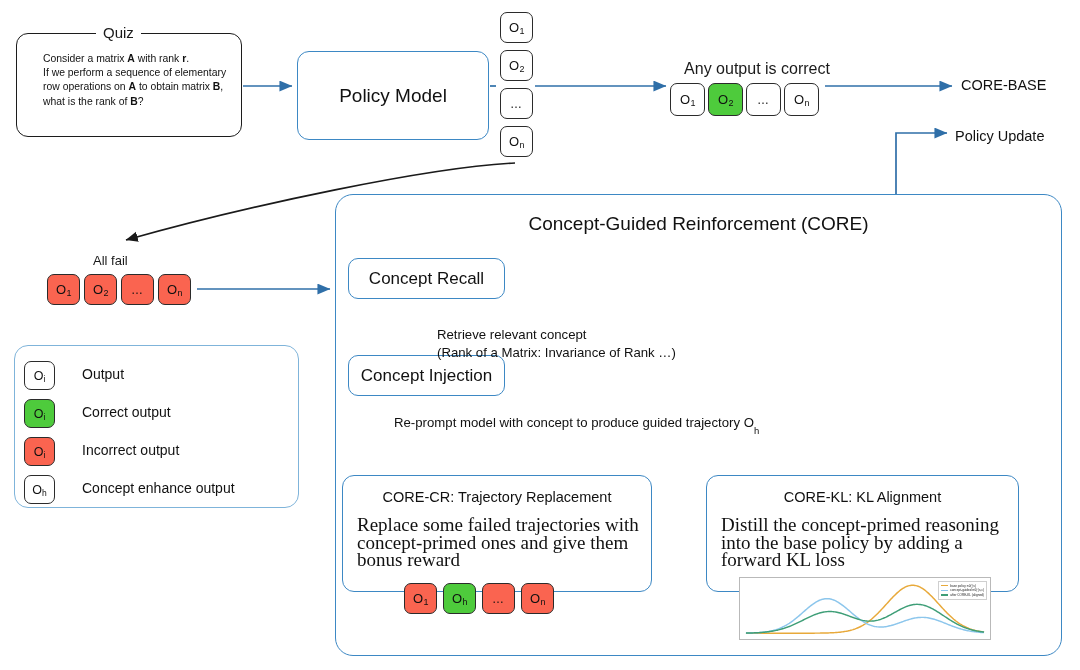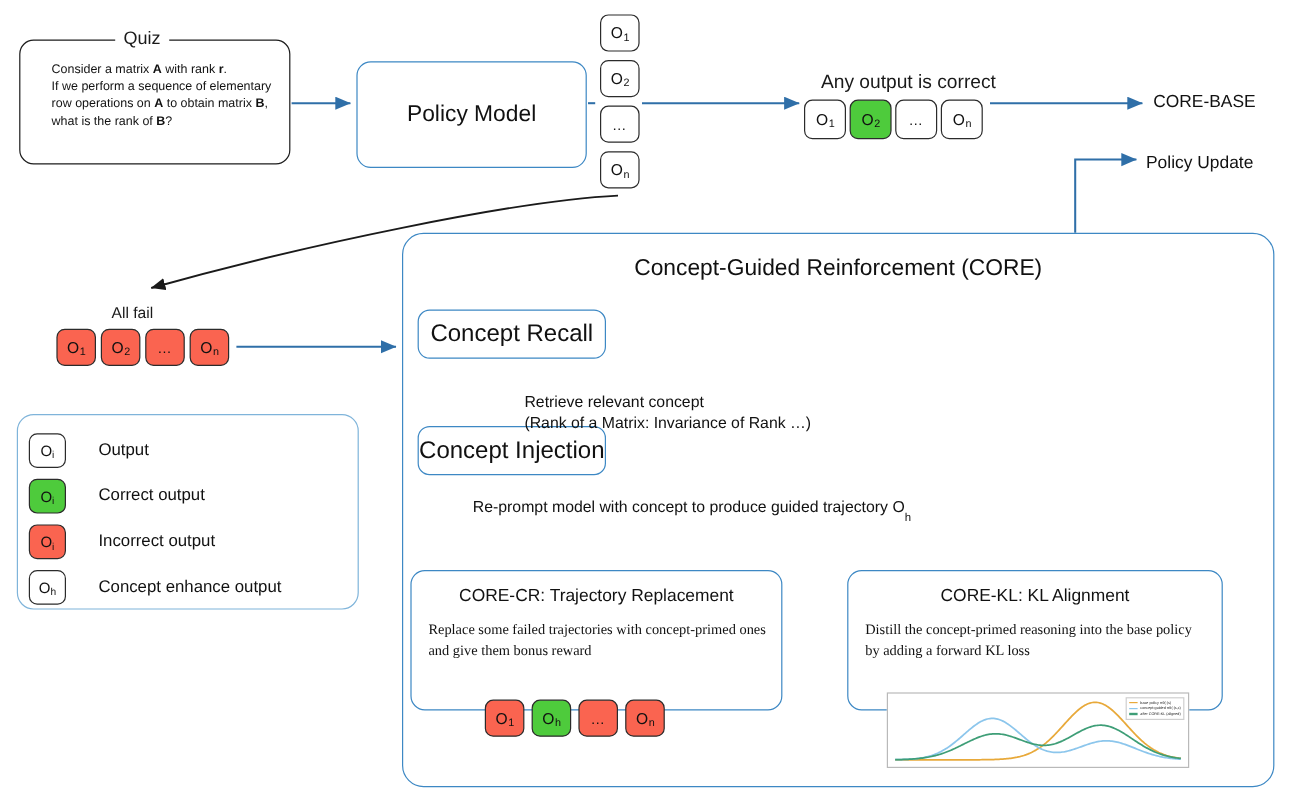--- a/index.html
+++ b/index.html
@@ -58,33 +58,33 @@
   .legend-text{position:absolute;left:58px;top:5px;font-size:14px;color:#111;white-space:nowrap;}
 
   
   #core-panel{left:335px;top:194px;width:727px;height:462px;border-radius:18px;border:1.6px solid #3d88c4;}
   #core-title{position:absolute;left:335px;top:213px;width:727px;text-align:center;font-size:19px;color:#111;}
 
   
   #concept-recall{left:348px;top:258px;width:157px;height:41px;}
   #concept-injection{left:348px;top:355px;width:157px;height:41px;padding-left:35px;}
   .inner-lab{position:absolute;left:0;right:0;top:50%;transform:translateY(-50%);
-      text-align:center;font-size:20px;color:#111;}
+      text-align:center;font-size:17px;color:#111;}
 
   .flow-note{position:absolute;font-size:13.2px;line-height:17.5px;color:#111;white-space:pre;}
   #retrieve-note{left:437px;top:326px;}
   #reprompt-note{left:394px;top:414px;}
   #reprompt-note sub{font-size:9.5px;position:relative;top:3px;}
 
   
   .method-card{position:absolute;box-sizing:border-box;border-radius:12px;border:1.6px solid #3d88c4;background:#fff;margin-top:20px;}
   #core-cr{left:342px;top:455px;width:310px;height:117px;}
   #core-kl{left:706px;top:455px;width:313px;height:117px;}
   .method-title{position:absolute;left:0;right:0;top:13px;text-align:center;font-size:14.5px;color:#111;}
-  .method-body{position:absolute;left:14px;right:12px;top:40px;font-size:12px;line-height:17.5px;
+  .method-body{position:absolute;left:14px;right:12px;top:40px;font-size:19px;line-height:17.5px;
       color:#111;font-family:"Liberation Serif", serif;}
 
   
   #inset-plot{position:absolute;left:739px;top:577px;width:252px;height:63px;
       box-sizing:border-box;border:1px solid #b9b9b9;background:#fff;}
   #inset-plot svg{display:block;width:100%;height:100%;}
   .inset-legend{position:absolute;right:3px;top:3px;background:rgba(255,255,255,.9);
       border:0.5px solid #cfcfcf;padding:1.5px 2px;}
   .inset-legend div{display:flex;align-items:center;font-size:3.1px;line-height:4.6px;color:#222;white-space:nowrap;}
   .inset-legend i{display:inline-block;width:7px;height:1.2px;margin-right:2px;flex:none;}

